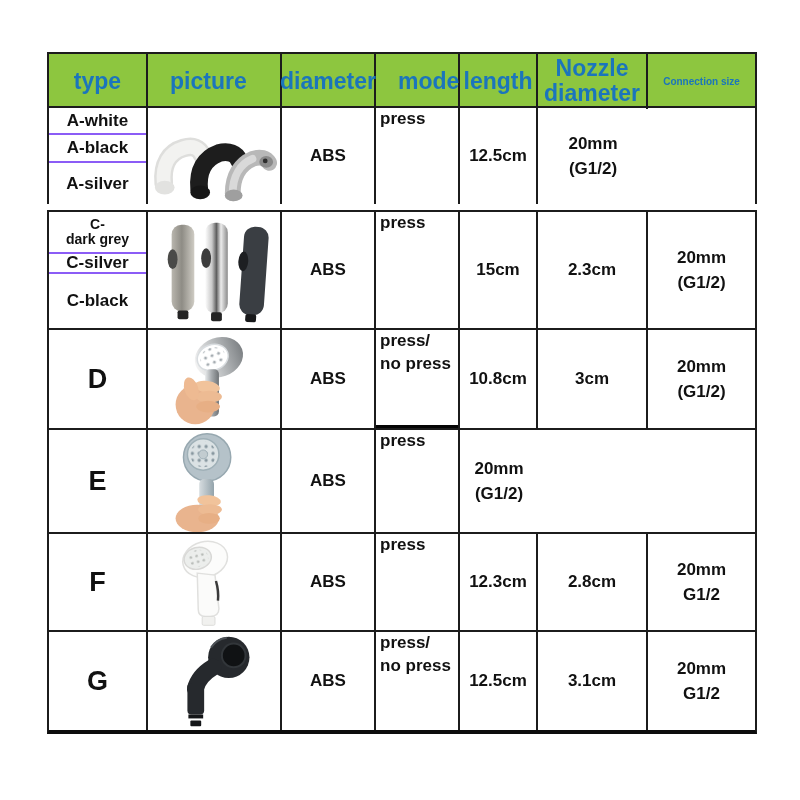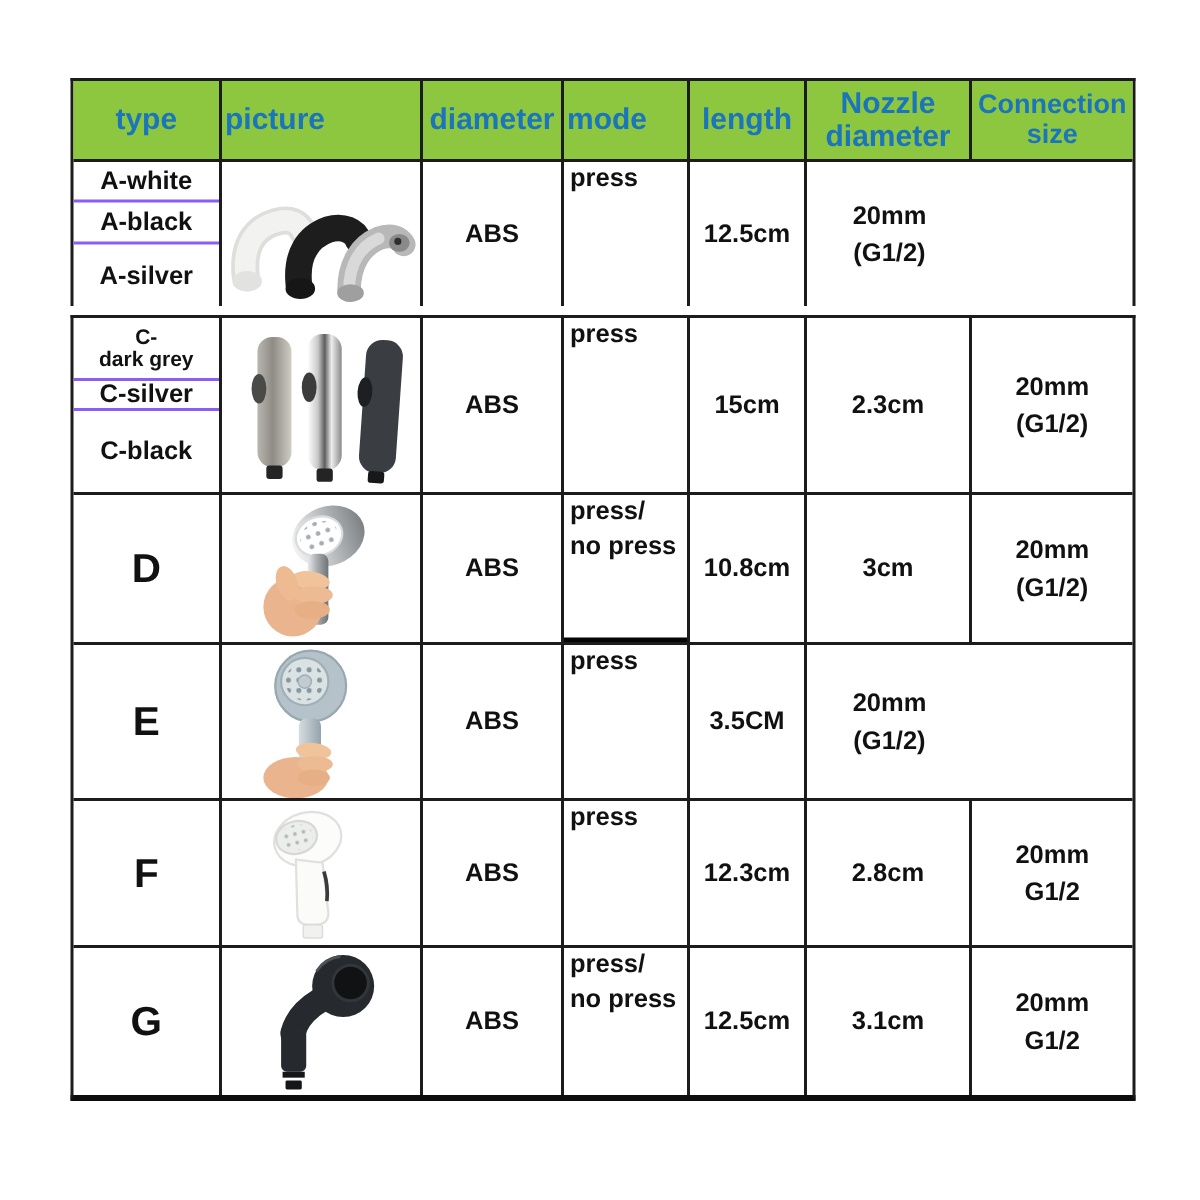--- a/index.html
+++ b/index.html
@@ -14,26 +14,26 @@
   .tbl1 { top: 52px; border: 2px solid #1c1c1c; border-bottom: none; }
   .tbl2 { top: 210px; border: 2px solid #1c1c1c; border-bottom: 4px solid #0d0d0d; }
   .row, .hrow {
     display: grid;
     grid-template-columns: 99px 134px 94px 84px 78px 110px 107px;
   }
   .tbl2 .row + .row { border-top: 2px solid #1c1c1c; }
   .hrow { height: 54px; background: #8dc63f; border-bottom: 2px solid #1c1c1c; }
   .hcell {
     display: flex; align-items: center; justify-content: center; text-align: center;
-    color: #1b75bc; font-size: 20px; line-height: 1.1;
+    color: #1b75bc; font-size: 23px; line-height: 1.1;
     border-right: 2px solid #1c1c1c; padding: 2px;
   }
   .hcell:last-child, .cell:last-child { border-right: none; }
-  .hcell.left { justify-content: flex-start; padding-left: 2px; text-align: left; }
-  .hcell.small { font-size: 18px; }
+  .hcell.left { justify-content: flex-start; padding-left: 22px; text-align: left; }
+  .hcell.small { font-size: 10px; }
   .cell {
     position: relative;
     display: flex; align-items: center; justify-content: center; text-align: center;
     border-right: 2px solid #1c1c1c; font-size: 17px; overflow: hidden;
   }
   .rowA { height: 96px; }
   .rowC { height: 116px; }
   .rowD { height: 100px; }
   .rowE { height: 104px; }
   .rowF { height: 98px; }
@@ -277,23 +277,20 @@
           <ellipse cx="62" cy="90" rx="11" ry="5.5" fill="#e7af85"></ellipse>
         </svg>
       </div>
       <div class="cell">
           <span>ABS</span>
         </div>
       <div class="cell mode-cell">
           <span>press</span>
         </div>
       <div class="cell">
-          <span>3.5CM</span>
-        </div>
-      <div class="cell">
         <span class="two-line">
           <span>20mm</span>
           <span>(G1/2)</span>
         </span>
       </div>
     </div>
 
     <div class="row rowF">
       <div class="cell">
           <span class="big-letter">F</span>

